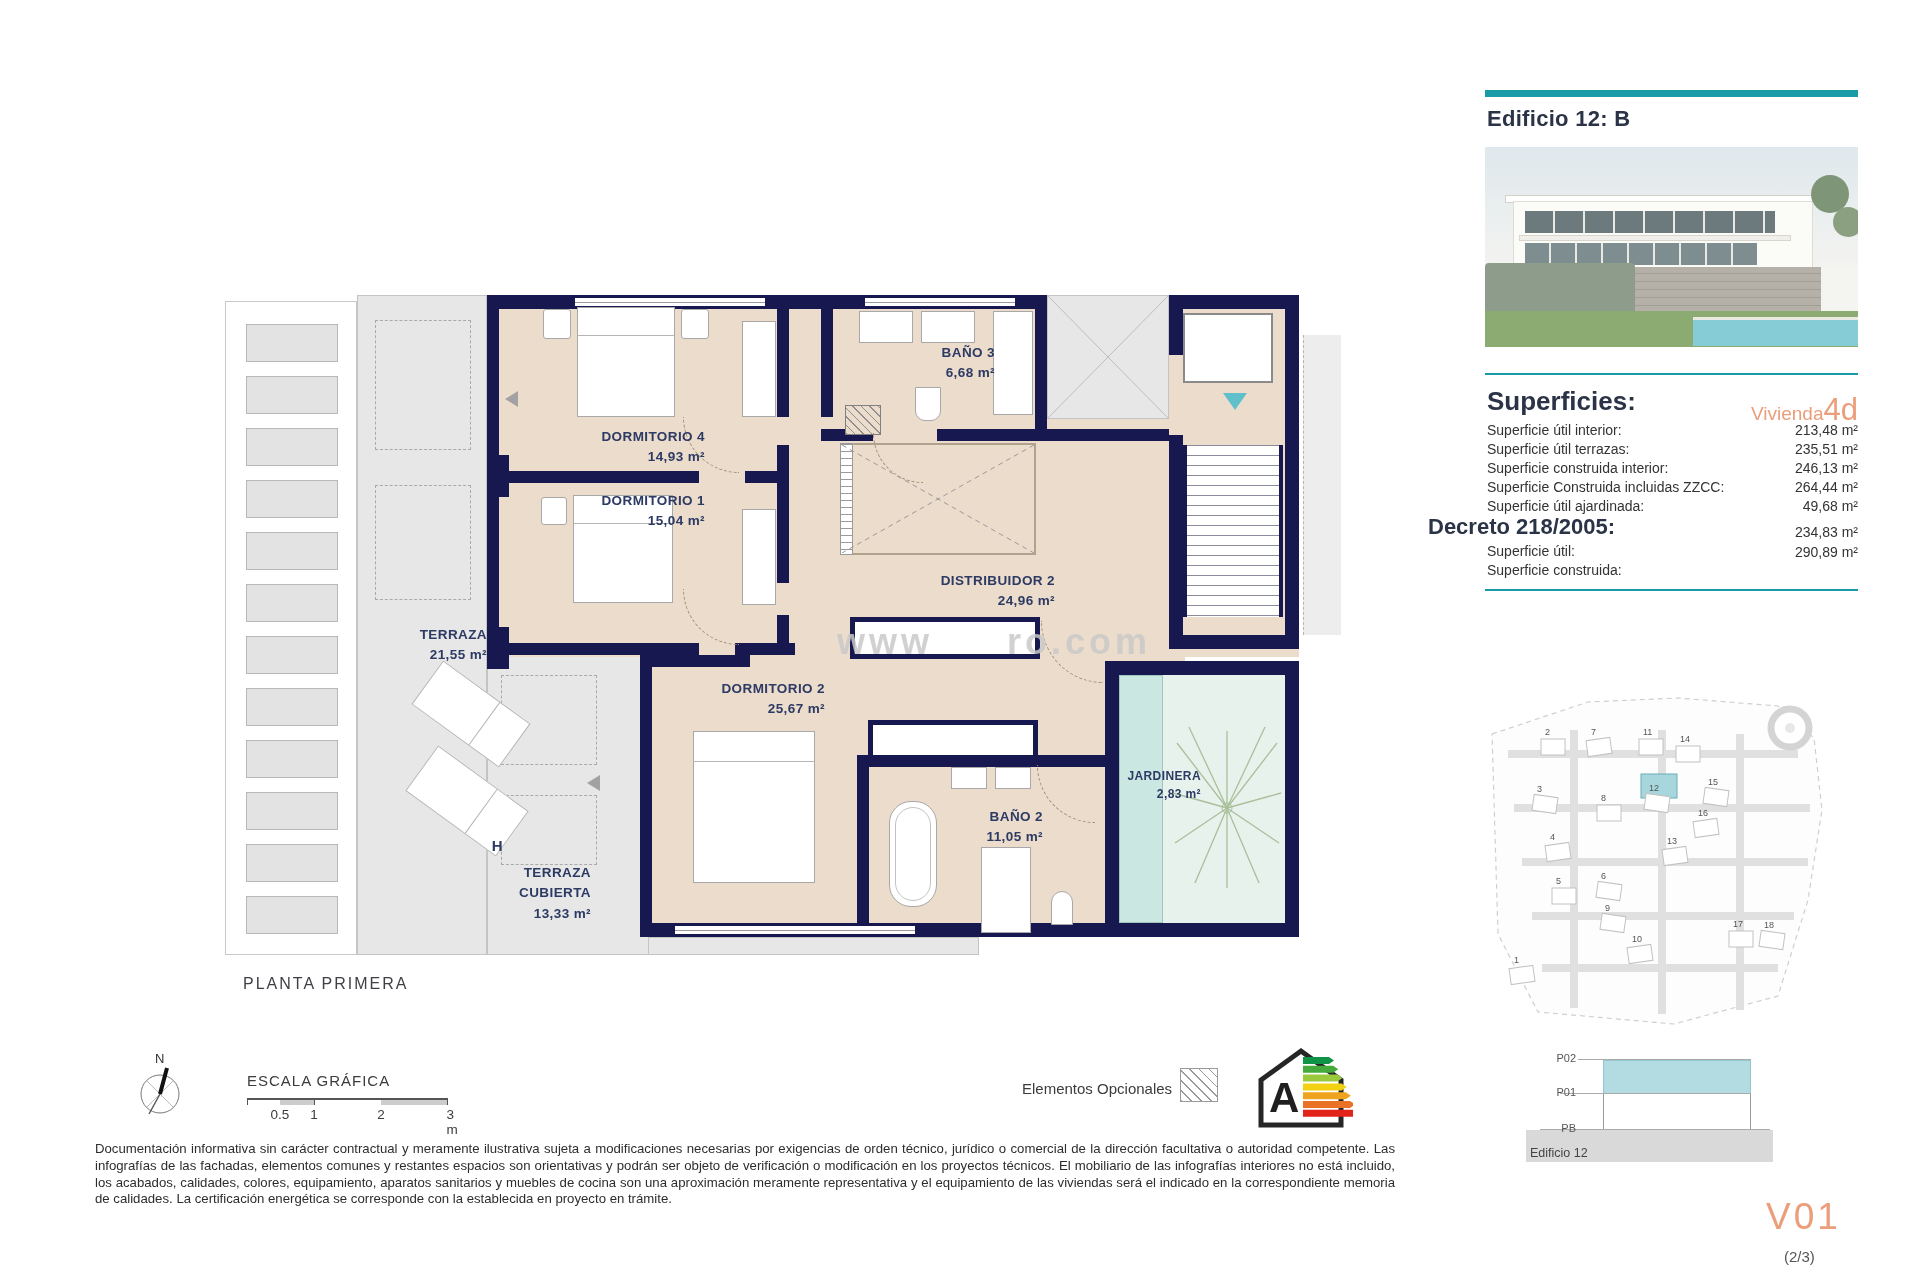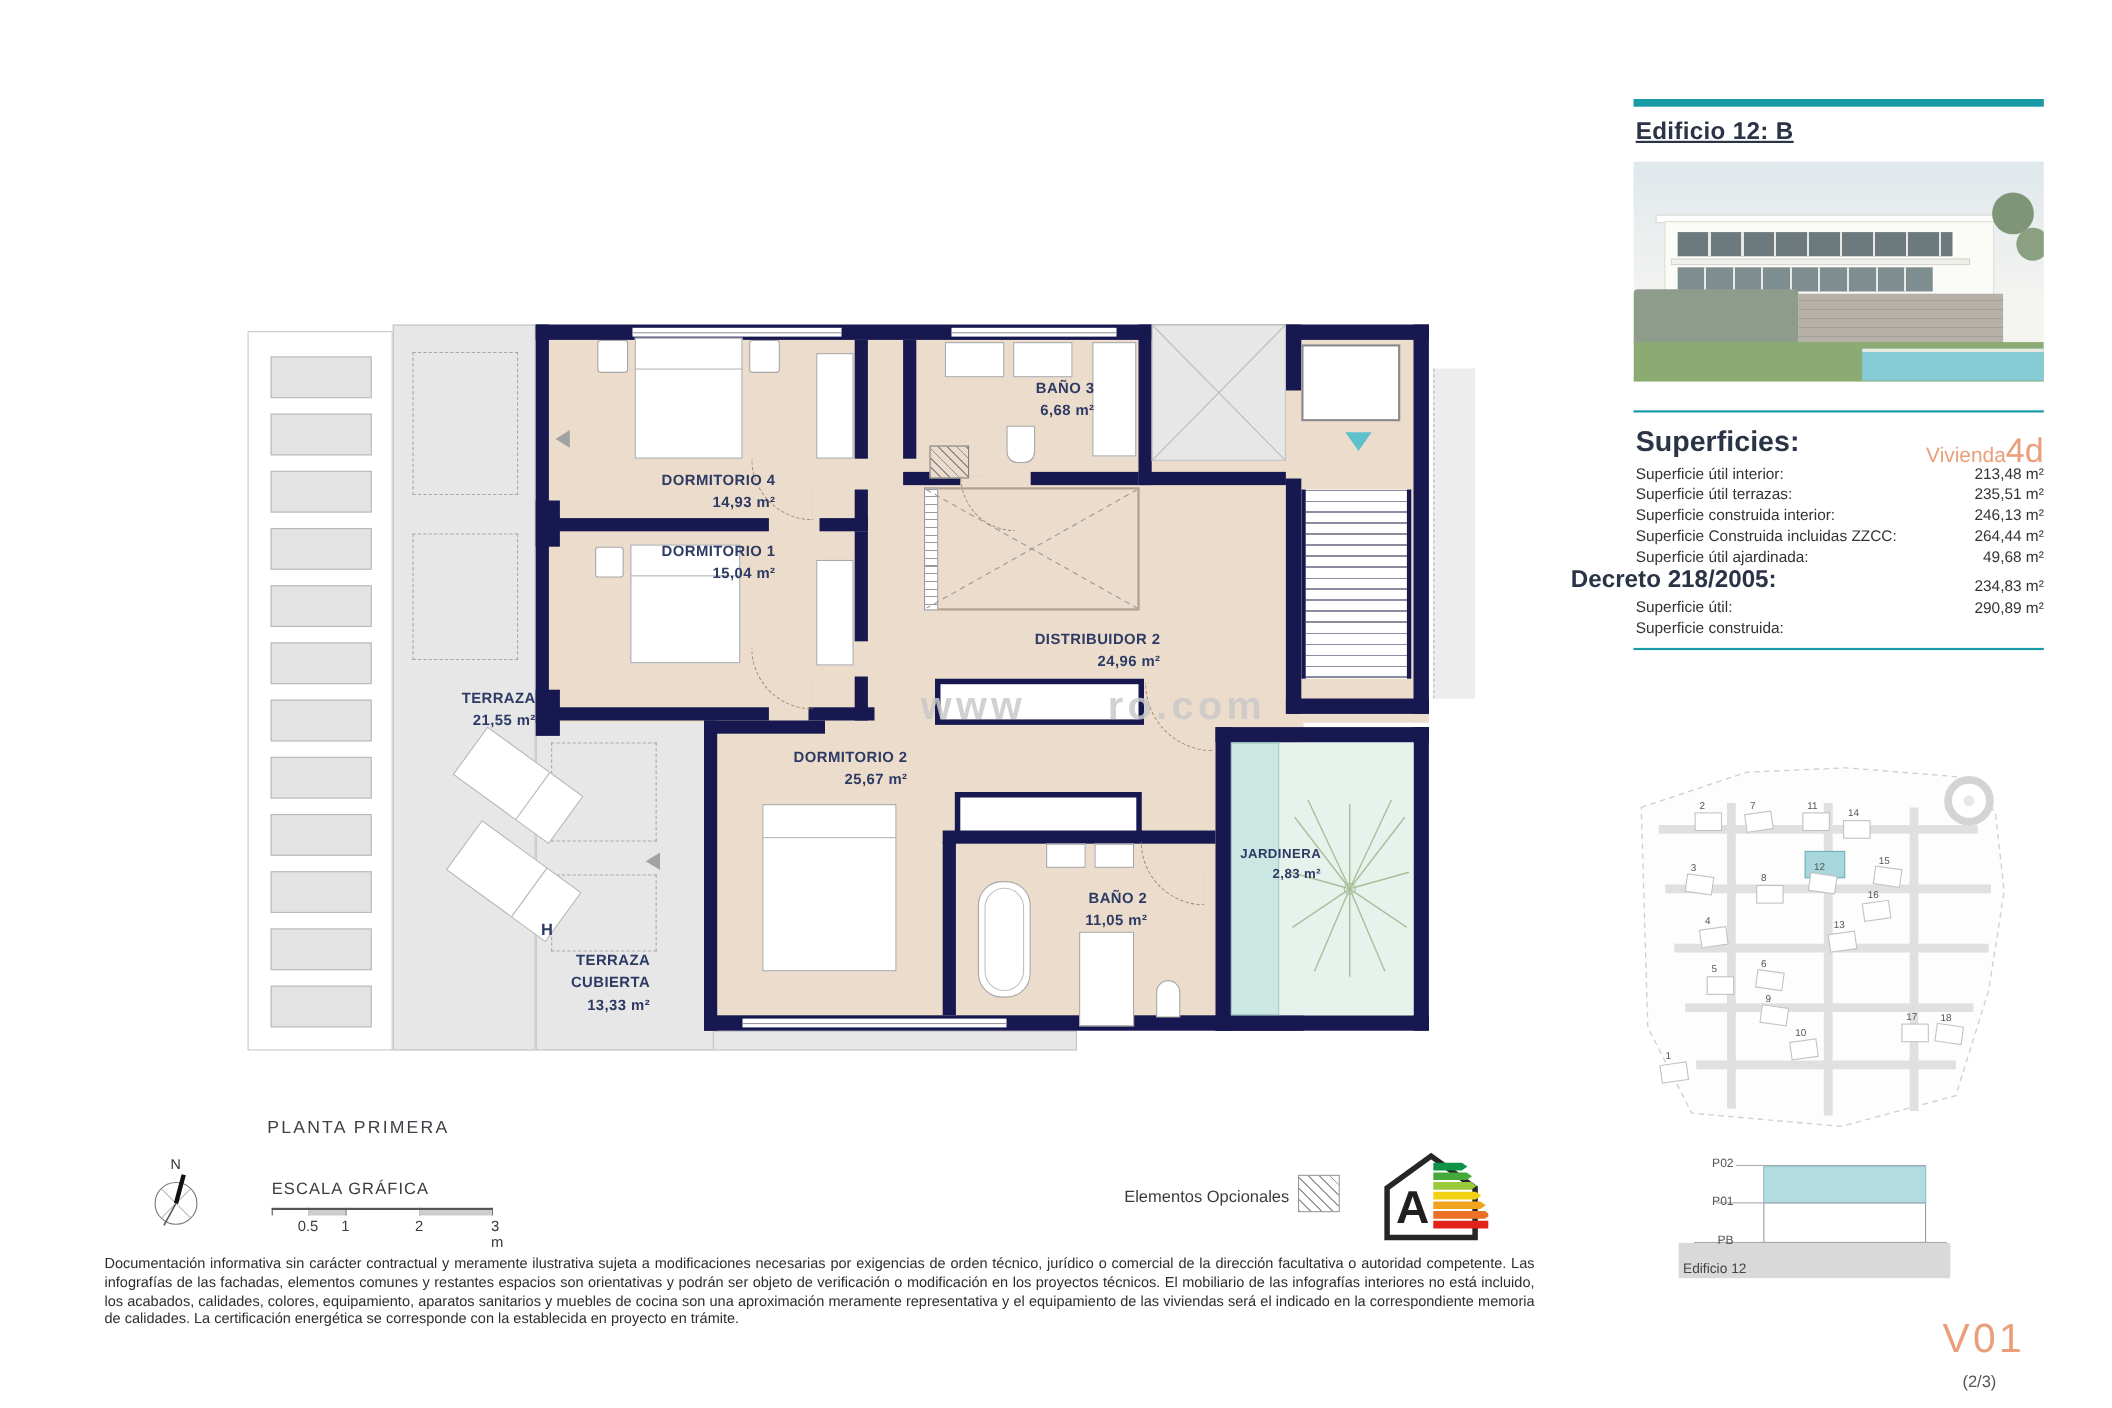--- a/index.html
+++ b/index.html
@@ -240,21 +240,21 @@
       <div class="area">2,83 m²</div>
     </div>
     <div class="rlabel" style="left:254px;top:540px;width:24px;font-size:15px;">H</div>
 
     <div class="watermark" style="left:612px;top:326px;">
       <span>www</span>
       <span>ro.com</span>
     </div>
   </div>
 
-  <div class="abs" style="left:243px;top:975px;font-size:16px;letter-spacing:2px;color:#3F3F46;font-weight:500;margin-top:42px;">PLANTA PRIMERA</div>
+  <div class="abs" style="left:243px;top:975px;font-size:16px;letter-spacing:2px;color:#3F3F46;font-weight:500;">PLANTA PRIMERA</div>
 
   <svg class="abs" style="left:133px;top:1050px;" width="54" height="74" viewBox="0 0 54 74">
     <text x="22" y="13" font-size="13" fill="#333" font-family="Liberation Sans, sans-serif">N</text>
     <circle cx="27" cy="44" r="19" fill="#fff" stroke="#777" stroke-width="1"></circle>
     <line x1="14" y1="31" x2="40" y2="57" stroke="#bbb" stroke-width="1"></line>
     <line x1="40" y1="31" x2="14" y2="57" stroke="#bbb" stroke-width="1"></line>
     <line x1="34" y1="18" x2="27" y2="44" stroke="#111" stroke-width="4"></line>
     <line x1="27" y1="44" x2="16" y2="64" stroke="#555" stroke-width="1.4"></line>
   </svg>
 
@@ -287,21 +287,21 @@
         <polygon points="50,37.400000000000006 88.6,37.400000000000006 93.6,40.900000000000006 88.6,44.400000000000006 50,44.400000000000006" fill="#F2D113"></polygon>
         <polygon points="50,46.2 92.8,46.2 97.8,49.7 92.8,53.2 50,53.2" fill="#F0A31E"></polygon>
         <polygon points="50,55 97,55 102,58.5 97,62 50,62" fill="#EA7125"></polygon>
         <polygon points="50,63.800000000000004 101.2,63.800000000000004 106.2,67.30000000000001 101.2,70.80000000000001 50,70.80000000000001" fill="#E2231A"></polygon>
       </g>
   </svg>
 
   <div class="disc" style="top:1141px;">Documentación informativa sin carácter contractual y meramente ilustrativa sujeta a modificaciones necesarias por exigencias de orden técnico, jurídico o comercial de la dirección facultativa o autoridad competente. Las infografías de las fachadas, elementos comunes y restantes espacios son orientativas y podrán ser objeto de verificación o modificación en los proyectos técnicos. El mobiliario de las infografías interiores no está incluido, los acabados, calidades, colores, equipamiento, aparatos sanitarios y muebles de cocina son una aproximación meramente representativa y el equipamiento de las viviendas será el indicado en la correspondiente memoria de calidades. La certificación energética se corresponde con la establecida en proyecto en trámite.</div>
 
   <div class="rule" style="left:1485px;top:90px;width:373px;height:7px;"></div>
-  <div class="side-title" style="left:1487px;top:106px;text-decoration:underline;">Edificio 12: B</div>
+  <div class="side-title" style="left:1487px;top:106px;">Edificio 12: B</div>
 
   <div class="photo" style="left:1485px;top:147px;width:373px;height:200px;">
     <div class="abs" style="left:20px;top:48px;width:316px;height:8px;background:#fff;border:1px solid #d2d2cc;box-sizing:border-box;"></div>
     <div class="abs" style="left:28px;top:54px;width:300px;height:78px;background:#fbfbf8;border:1px solid #ddddd6;box-sizing:border-box;"></div>
     <div class="abs" style="left:40px;top:64px;width:250px;height:22px;background:#6c7a7e repeating-linear-gradient(90deg,transparent 0 28px,#e8e8e4 28px 30px);"></div>
     <div class="abs" style="left:34px;top:88px;width:272px;height:6px;background:#f0efe9;border:1px solid #d8d5cf;box-sizing:border-box;"></div>
     <div class="abs" style="left:40px;top:96px;width:232px;height:22px;background:#7e8d90 repeating-linear-gradient(90deg,transparent 0 24px,#e8e8e4 24px 26px);"></div>
     <div class="abs" style="left:150px;top:120px;width:186px;height:46px;background:#b5b1a8 repeating-linear-gradient(0deg,transparent 0 7px,#a39f96 7px 8px);"></div>
     <div class="abs" style="left:0;top:116px;width:150px;height:52px;background:#8e9c8c;border-radius:4px;"></div>
     <div class="abs" style="left:326px;top:28px;width:38px;height:38px;background:#7f9577;border-radius:50%;"></div>

